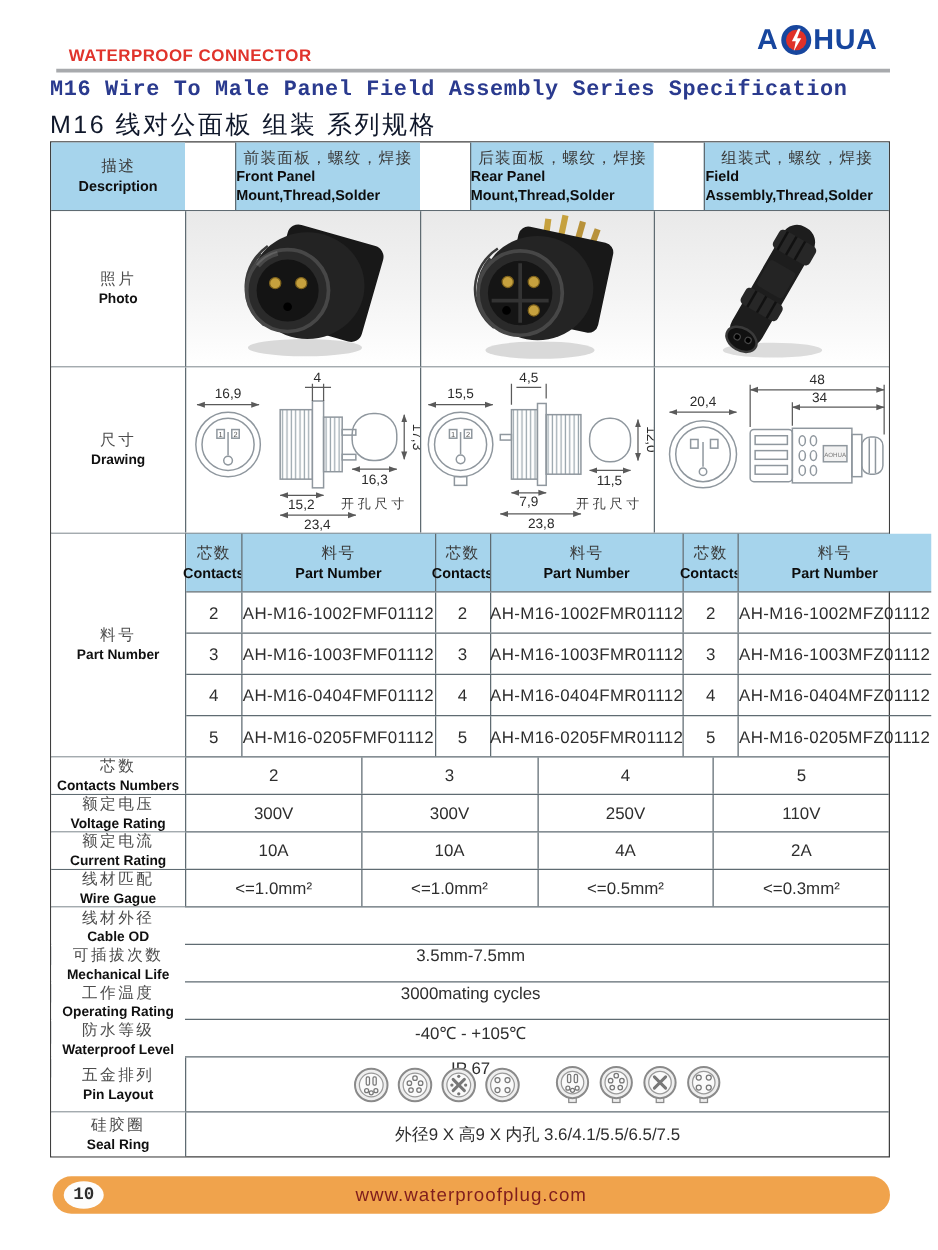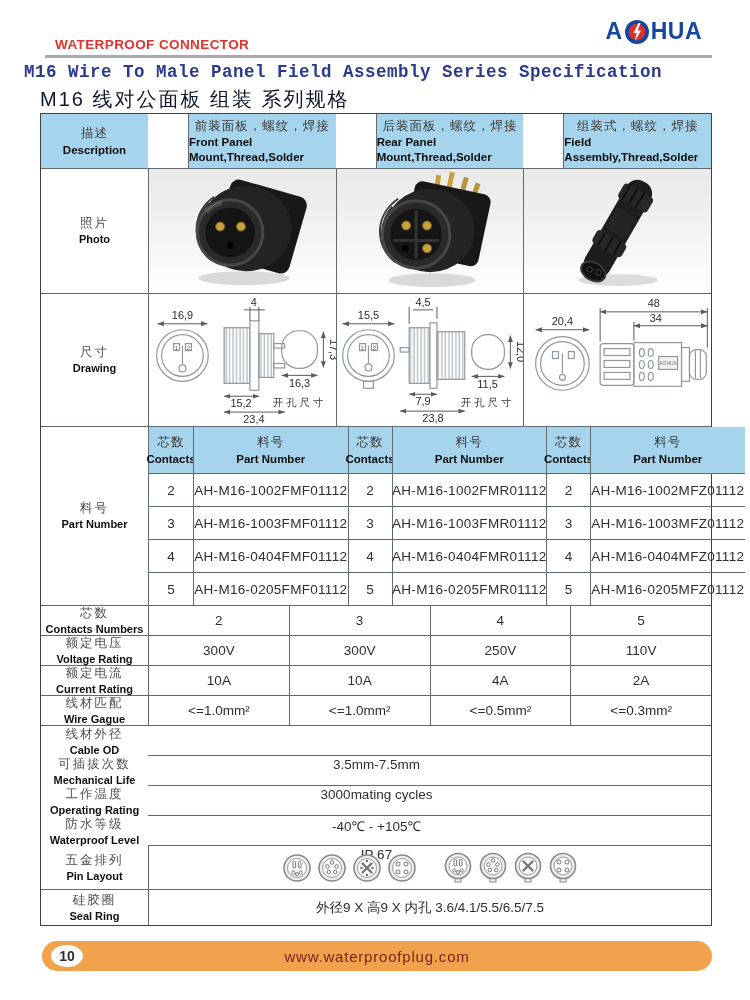--- a/index.html
+++ b/index.html
@@ -5,21 +5,21 @@
   * { box-sizing: border-box; margin: 0; padding: 0; }
   html,body { width: 750px; background:#fff; }
   body { font-family: "Liberation Sans", sans-serif; }
   .page { position: relative; width: 750px; height: 1000px; background: #fff; overflow: hidden; }
 
   
   .brand { position:absolute; left:55px; top:37px; font-size:13.5px; font-weight:bold; color:#e0332b; letter-spacing:.4px; }
   .logo { position:absolute; right:48px; top:18px; display:flex; align-items:center; font-size:23px; font-weight:bold; color:#17469e; letter-spacing:.5px; }
   .logo svg { margin:0 1px; }
   .divider { position:absolute; left:45px; top:55px; width:667px; height:3px; background:#a8aaad; }
-  .title-en { position:absolute; left:24px; top:62px; font-family:"Liberation Mono", monospace; font-weight:bold; font-size:17.5px; color:#2a3a8e; letter-spacing:.5px; white-space:nowrap; }
+  .title-en { position:absolute; left:40px; top:62px; font-family:"Liberation Mono", monospace; font-weight:bold; font-size:17.5px; color:#2a3a8e; letter-spacing:.5px; white-space:nowrap; }
   .title-cn { position:absolute; left:40px; top:86px; font-size:20px; color:#0f172a; letter-spacing:2px; }
 
   
   .spec-table { position:absolute; left:40px; top:113px; width:672px; border:1px solid #3f3f3f; background:#fff; }
   .row { display:flex; border-top:1px solid #5f6b72; }
   .row:first-child { border-top:none; }
   .cell { border-left:1px solid #5f6b72; display:flex; flex-direction:column; align-items:center; justify-content:center; min-width:0; }
   .cell:first-child { border-left:none; }
   .label-cell { width:107px; flex:none; background:#fff; text-align:center; }
   .lab-cn { font-size:12.5px; color:#4d4d4d; letter-spacing:2px; line-height:1.35; }
@@ -50,21 +50,21 @@
   .v { flex:1; font-size:13.5px; color:#2e2e2e; }
   .full-row { height:30px;flex-direction:column; }
   .row-pin { height:44px; }
   .pin-wrap { flex:1; flex-direction:row; display:flex; align-items:center; justify-content:center; gap:5px; }
   .pin-gap { width:16px; flex:none; }
   .row-seal { height:36px; }
 
   
   .footer { position:absolute; left:42px; top:941px; width:670px; height:30px; background:#f0a34c; border-radius:15px; display:flex; align-items:center; justify-content:center; }
   .footer-url { font-size:15px; font-weight:normal; color:#7f1d1d; letter-spacing:.8px; }
-  .page-badge { position:absolute; left:9px; top:4px; width:32px; height:22px; background:#fdfdfd; border-radius:50%; display:flex; align-items:center; justify-content:center; font-size:14px; font-weight:bold; color:#2e2e2e; }
+  .page-badge { position:absolute; left:9px; top:4px; width:32px; height:22px; background:#fdfdfd; border-radius:50%; display:flex; align-items:center; justify-content:center; font-size:14px; font-weight:bold; color:#2e2e2e;font-family:Liberation Mono, monospace; }
 
   svg text { font-family:"Liberation Sans", sans-serif; }
   .dim { font-size:11px; fill:#2b2b2b; }
   .tiny { font-size:6px; fill:#555; }
   .cap { font-size:10.5px; fill:#3c3c3c; letter-spacing:3px; }
   .hidden-defs { position:absolute; width:0; height:0; }
 </style>
 </head>
 <body>
 

